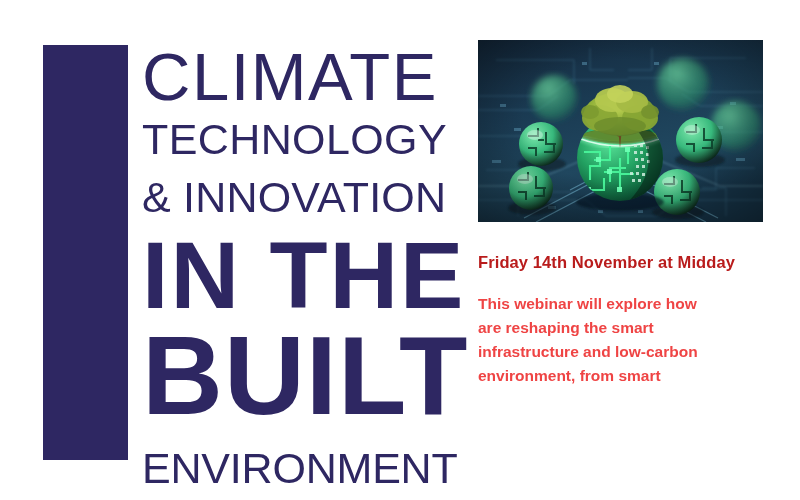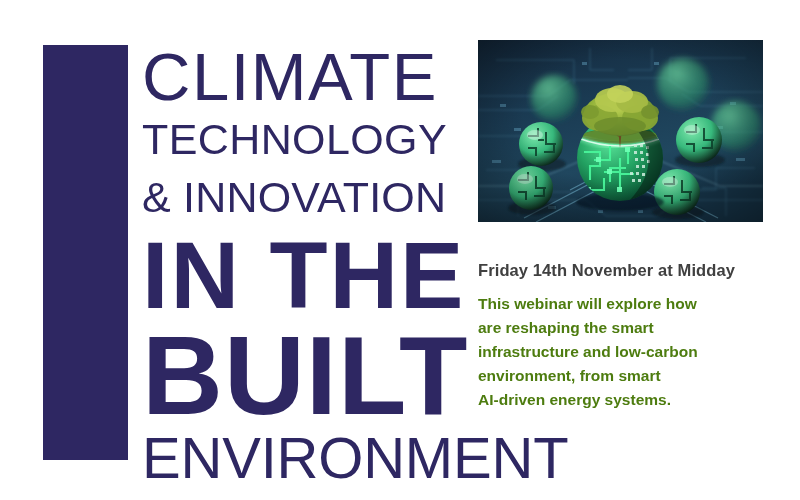--- a/index.html
+++ b/index.html
@@ -77,61 +77,61 @@
   }
   
   #line-built {
     font-size: 112px;
     line-height: 104px;
     font-weight: 700;
     letter-spacing: 1px;
   }
   
   #line-environment {
-    font-size: 58px;
+    font-size: 43px;
     line-height: 48px;
     letter-spacing: -0.2px;
-    margin-top: 6px;
+    margin-top: 16px;
   }
 
   
   #hero-photo {
     position: absolute;
     left: 478px;
     top: 40px;
     width: 285px;
     height: 182px;
     overflow: hidden;
     background: #0e2236;
   }
   #hero-photo svg { display: block; }
 
   
   #date-line {
     position: absolute;
     left: 478px;
-    top: 260px;
+    top: 252px;
     font-family: "Liberation Sans", sans-serif;
     font-weight: bold;
     font-size: 16.5px;
     line-height: 20px;
-    color: #404040;
+    color: #b91c1c;
     letter-spacing: 0.1px;
     white-space: nowrap;
   }
   #description {
     position: absolute;
     left: 478px;
     top: 292px;
     width: 290px;
     font-family: "Liberation Sans", sans-serif;
     font-weight: bold;
     font-size: 15.5px;
     line-height: 24.1px;
-    color: #4d7c0f;
+    color: #ef4444;
     letter-spacing: 0px;
   }
   #description .desc-line { display: block; white-space: nowrap; }
 </style>
 </head>
 <body>
 
 <div id="banner">
 
   <div id="accent-bar"></div>
@@ -353,16 +353,15 @@
     </svg>
   </div>
 
   <div id="date-line">Friday 14th November at Midday</div>
 
   <div id="description">
     <span class="desc-line">This webinar will explore how</span>
     <span class="desc-line">are reshaping the smart</span>
     <span class="desc-line">infrastructure and low-carbon</span>
     <span class="desc-line">environment, from smart</span>
-    <span class="desc-line">AI-driven energy systems.</span>
   </div>
 
 </div>
 
 </body></html>

